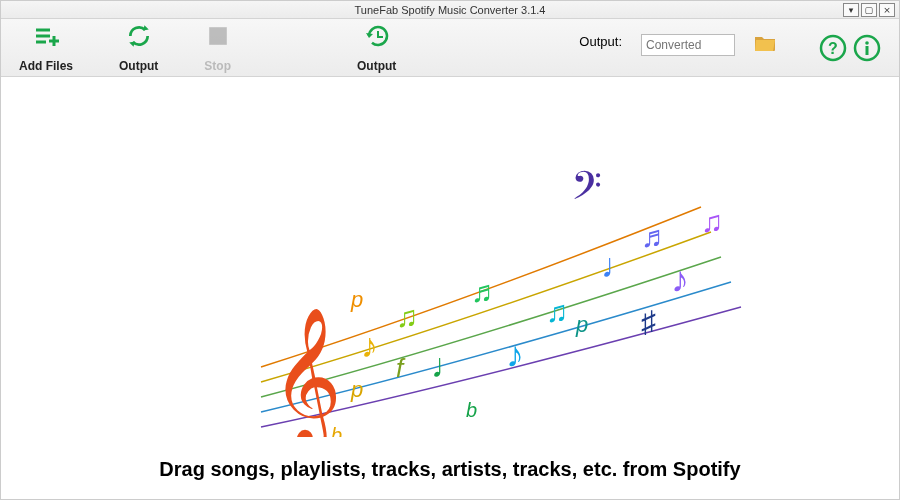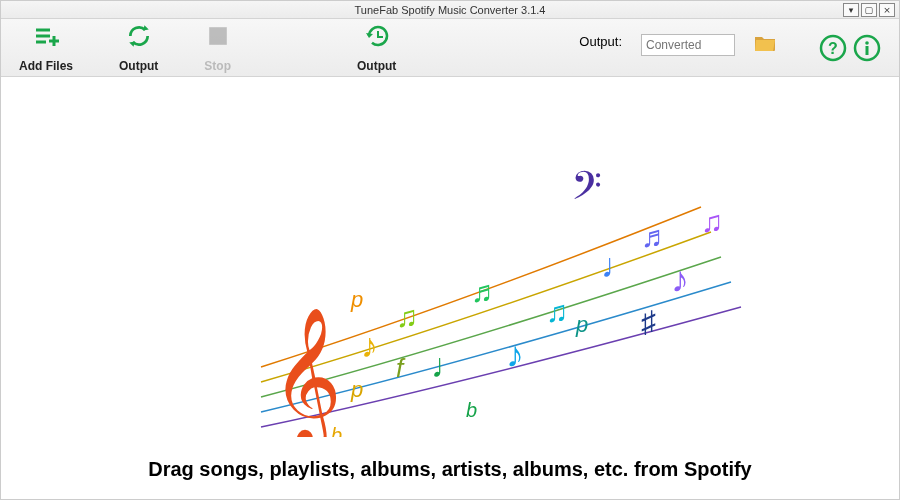--- a/index.html
+++ b/index.html
@@ -144,14 +144,14 @@
 
       <text x="350" y="230" font-size="22" fill="#ef8f00" font-style="italic">p</text>
       <text x="350" y="320" font-size="22" fill="#d9a500" font-style="italic">p</text>
       <text x="395" y="300" font-size="26" fill="#7a9f1e" font-style="italic">f</text>
       <text x="575" y="255" font-size="22" fill="#0d9488" font-style="italic">p</text>
       <text x="330" y="365" font-size="20" fill="#e6a600" font-style="italic">b</text>
       <text x="465" y="340" font-size="20" fill="#16a34a" font-style="italic">b</text>
       <text x="640" y="255" font-size="30" fill="#1e3a8a">♯</text>
     </svg>
   </div>
-  <div class="drop-text">Drag songs, playlists, albums, artists, albums, etc. from Spotify</div>
+  <div class="drop-text">Drag songs, playlists, tracks, artists, tracks, etc. from Spotify</div>
 </div>
 
 </body></html>

